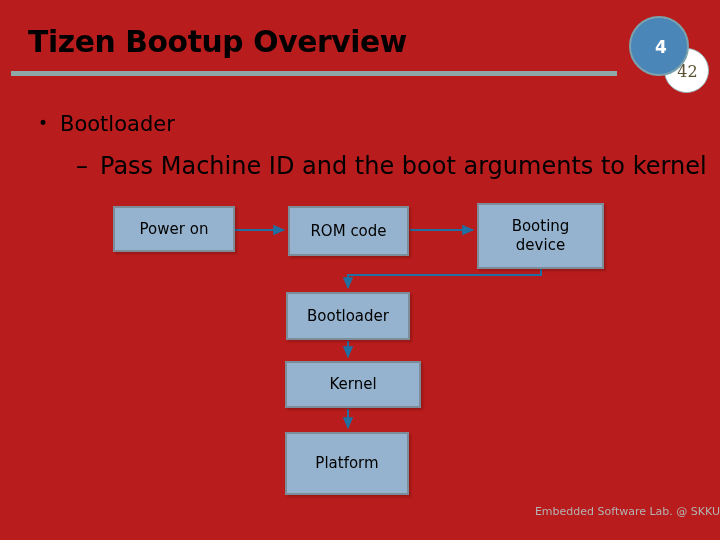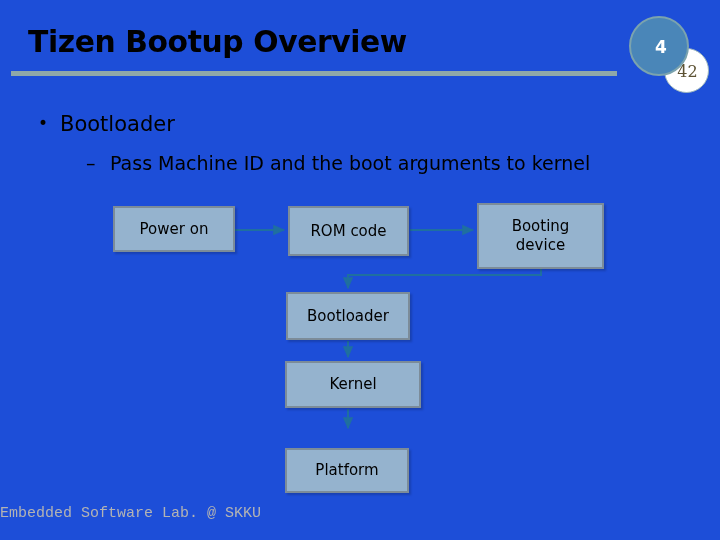--- a/index.html
+++ b/index.html
@@ -8,21 +8,21 @@
     padding: 0;
     background: #ffffff;
   }
   body {
     font-family: "DejaVu Sans", "Liberation Sans", sans-serif;
   }
   #slide {
     position: relative;
     width: 720px;
     height: 540px;
-    background: #1d4ed8;
+    background: #b91c1c;
     overflow: hidden;
   }
 
   
   #slide-title {
     position: absolute;
     left: 28px;
     top: 23px;
     font-family: "DejaVu Sans", "Liberation Sans", sans-serif;
     font-weight: bold;
@@ -108,23 +108,23 @@
     white-space: nowrap;
   }
   #bullet-level1 .bullet-mark {
     display: inline-block;
     width: 22px;
     font-size: 17px;
     vertical-align: 2px;
   }
   #bullet-level2 {
     position: absolute;
-    left: 86px;
+    left: 76px;
     top: 152px;
-    font-size: 19px;
+    font-size: 24px;
     color: #000000;
     white-space: nowrap;
   }
   #bullet-level2 .dash-mark {
     display: inline-block;
     width: 24px;
   }
 
   
   #diagram {
@@ -146,43 +146,42 @@
     align-items: center;
     justify-content: center;
     line-height: 1.25;
     box-shadow: 2px 2px 2px rgba(0,0,0,0.18);
   }
   #node-power-on   { left: 101px; top: 206px; width: 122px; height: 46px; margin-left: 12px; }
   #node-rom-code   { left: 288px; top: 206px; width: 121px; height: 50px; }
   #node-booting    { left: 477px; top: 203px; width: 127px; height: 66px; }
   #node-bootloader { left: 286px; top: 292px; width: 124px; height: 48px; }
   #node-kernel     { left: 285px; top: 361px; width: 136px; height: 47px; }
-  #node-platform   { left: 285px; top: 448px; width: 124px; height: 45px; }
+  #node-platform   { left: 285px; top: 432px; width: 124px; height: 63px; }
 
   .node-label { display: block; }
 
   #connectors {
     position: absolute;
     left: 0;
     top: 0;
     width: 720px;
     height: 540px;
     pointer-events: none;
   }
 
   
   #footer {
     position: absolute;
     left: 0;
     top: 505px;
     width: 720px;
-    text-align: left;
-    font-size: 15px;
+    text-align: right;
+    font-size: 11px;
     color: #b3b3b3;
-    font-family: Liberation Mono, monospace;
   }
 </style>
 </head>
 <body>
 
 <div id="slide">
 
   <div id="slide-title">Tizen Bootup Overview</div>
   <div id="title-rule"></div>
 

